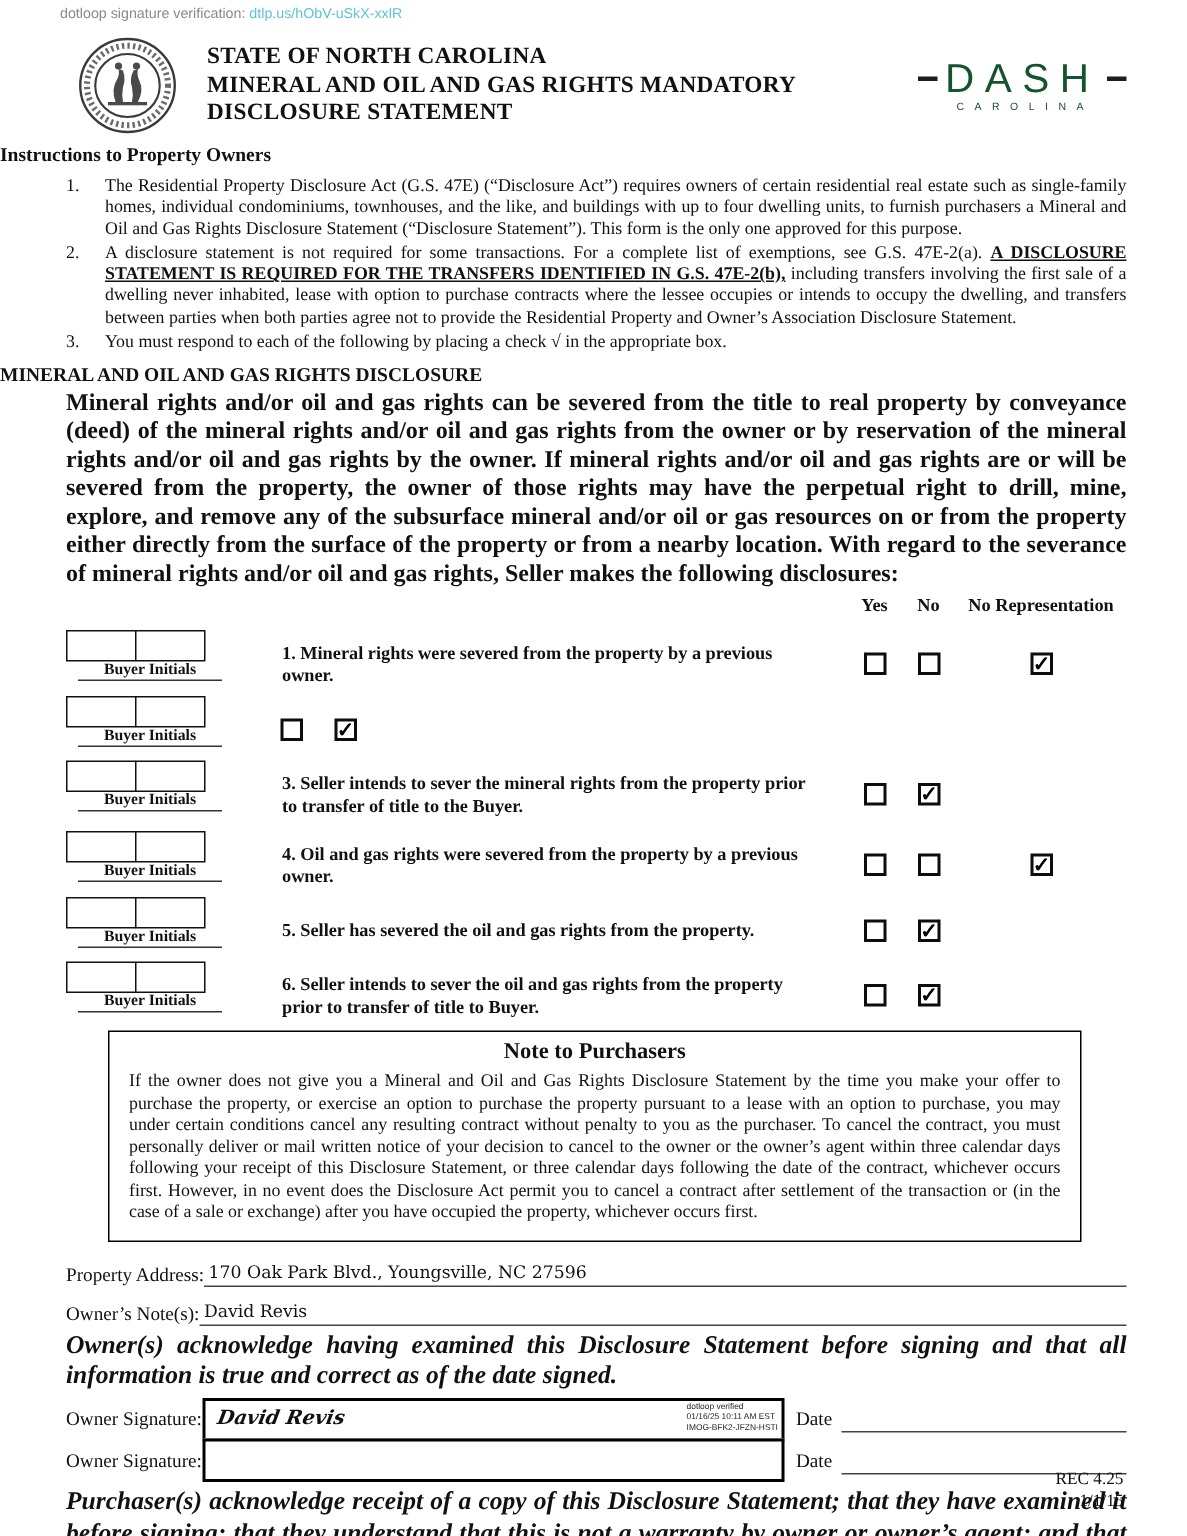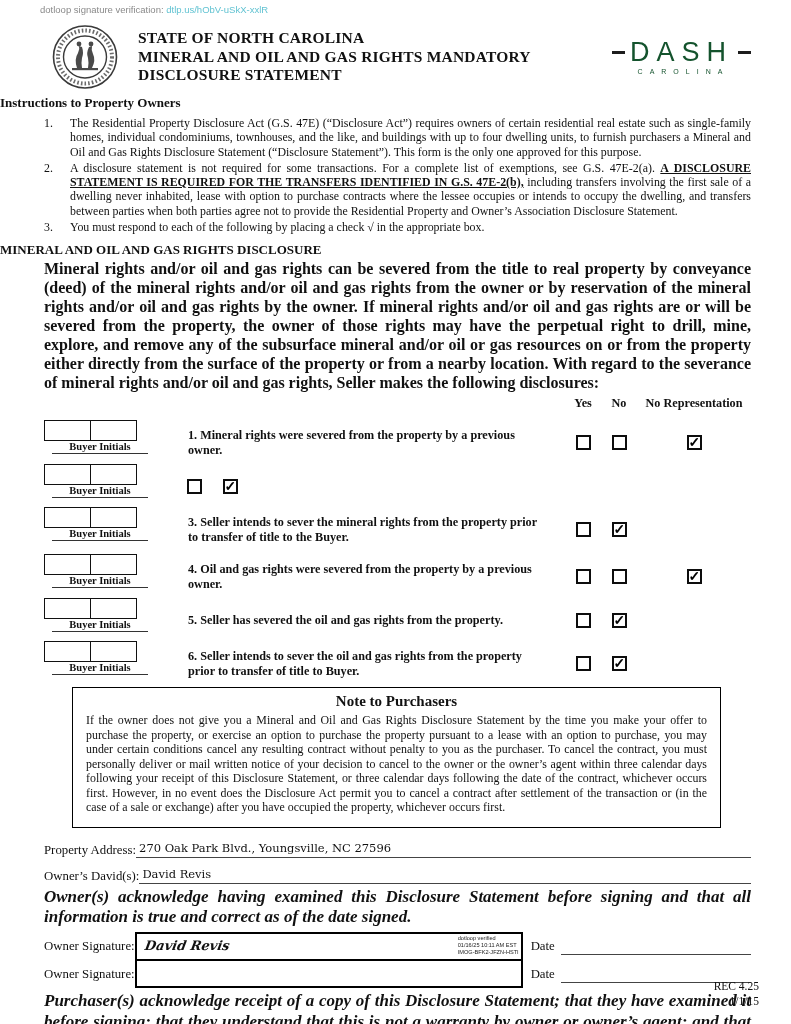--- a/index.html
+++ b/index.html
@@ -68,21 +68,21 @@
   .sigrow { display:flex; align-items:center; padding:0 40px 0 44px; margin-top:0; }
   .sigrow .slabel { font-size:12.8px; white-space:nowrap; flex:0 0 auto; }
   .sigbox { width:388px; height:29px; border:2px solid #000; position:relative; background:#fff; }
   .sigbox.joined { margin-top:-2px; }
   .sig-script { position:absolute; left:8px; top:4px; font-family:"DejaVu Serif",serif; font-style:italic; font-weight:bold; font-size:13px; transform:skewX(-10deg); }
   .stamp { position:absolute; right:2px; top:1px; font-family:"Liberation Sans",sans-serif; font-size:5.6px; line-height:1.25; color:#222; text-align:left; }
   .datecell { font-size:12.8px; padding:0 6px 0 8px; }
   .dateline { flex:1; border-bottom:1.4px solid #444; height:16px; }
 
   
-  .footer { position:absolute; right:32px; bottom:14px; text-align:right; font-size:11.5px; line-height:1.35; }
+  .footer { position:absolute; right:42px; bottom:14px; text-align:right; font-size:11.5px; line-height:1.35; }
 </style>
 </head>
 <body>
 
 <div class="page">
 
   <div class="verify">
     <span>dotloop signature verification:</span>
     <a href="#">dtlp.us/hObV-uSkX-xxlR</a>
   </div>
@@ -252,25 +252,25 @@
     </div>
   </div>
 
   <div class="notebox">
     <div class="nt">Note to Purchasers</div>
     <div class="nb">If the owner does not give you a Mineral and Oil and Gas Rights Disclosure Statement by the time you make your offer to purchase the property, or exercise an option to purchase the property pursuant to a lease with an option to purchase, you may under certain conditions cancel any resulting contract without penalty to you as the purchaser. To cancel the contract, you must personally deliver or mail written notice of your decision to cancel to the owner or the owner’s agent within three calendar days following your receipt of this Disclosure Statement, or three calendar days following the date of the contract, whichever occurs first. However, in no event does the Disclosure Act permit you to cancel a contract after settlement of the transaction or (in the case of a sale or exchange) after you have occupied the property, whichever occurs first.</div>
   </div>
 
   <div class="fieldrow mt14">
     <span class="flabel">Property Address:</span>
-    <span class="fline">270 Oak Park Blvd., Youngsville, NC 27596</span>
+    <span class="fline">170 Oak Park Blvd., Youngsville, NC 27596</span>
   </div>
 
   <div class="fieldrow mt8">
-    <span class="flabel">Owner’s David(s):</span>
+    <span class="flabel">Owner’s Note(s):</span>
     <span class="fline">David Revis</span>
   </div>
 
   <div class="ack">Owner(s) acknowledge having examined this Disclosure Statement before signing and that all information is true and correct as of the date signed.</div>
 
   <div class="sigrow" style="margin-top:4px;">
     <span class="slabel">Owner Signature:</span>
     <div class="sigbox">
       <span class="sig-script">David Revis</span>
       <div class="stamp">

